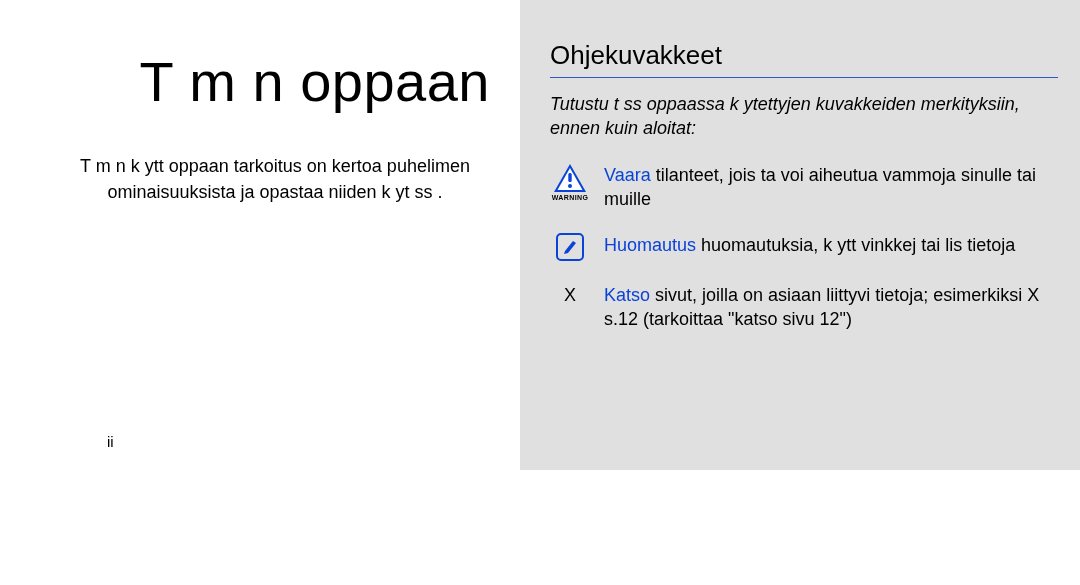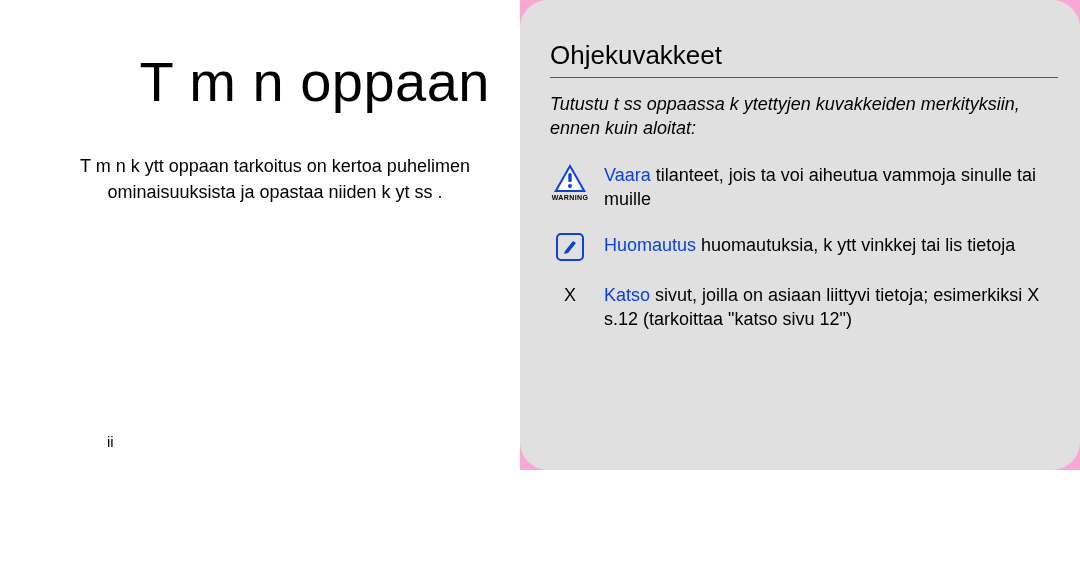--- a/index.html
+++ b/index.html
@@ -1,21 +1,21 @@
 <!DOCTYPE html>
 <html><head>
 <meta charset="utf-8">
 <style>
   * { margin: 0; padding: 0; box-sizing: border-box; }
   html, body { width: 1080px; height: 585px; font-family: Arial, Helvetica, sans-serif; }
   .page {
     display: flex;
     width: 1080px;
     height: 470px;
-    background: #f9a8d4;
+    background: #fde047;
   }
   .left {
     width: 520px;
     height: 100%;
     background: #ffffff;
     position: relative;
     padding: 50px 30px 20px 60px;
   }
   .left-title {
     font-size: 56px;
@@ -38,21 +38,20 @@
     left: 60px;
     font-size: 15px;
     color: #000;
     margin-left: 47px;
   }
   .right {
     width: 560px;
     height: 100%;
     background: #e0e0e0;
     padding: 40px 22px 20px 30px;
-    border-radius: 28px;
   }
   .right-heading {
     font-size: 26px;
     color: #000;
     font-weight: 400;
     padding-bottom: 6px;
     border-bottom: 1px solid #3355cc;
     margin-bottom: 14px;
   }
   .right-intro {

